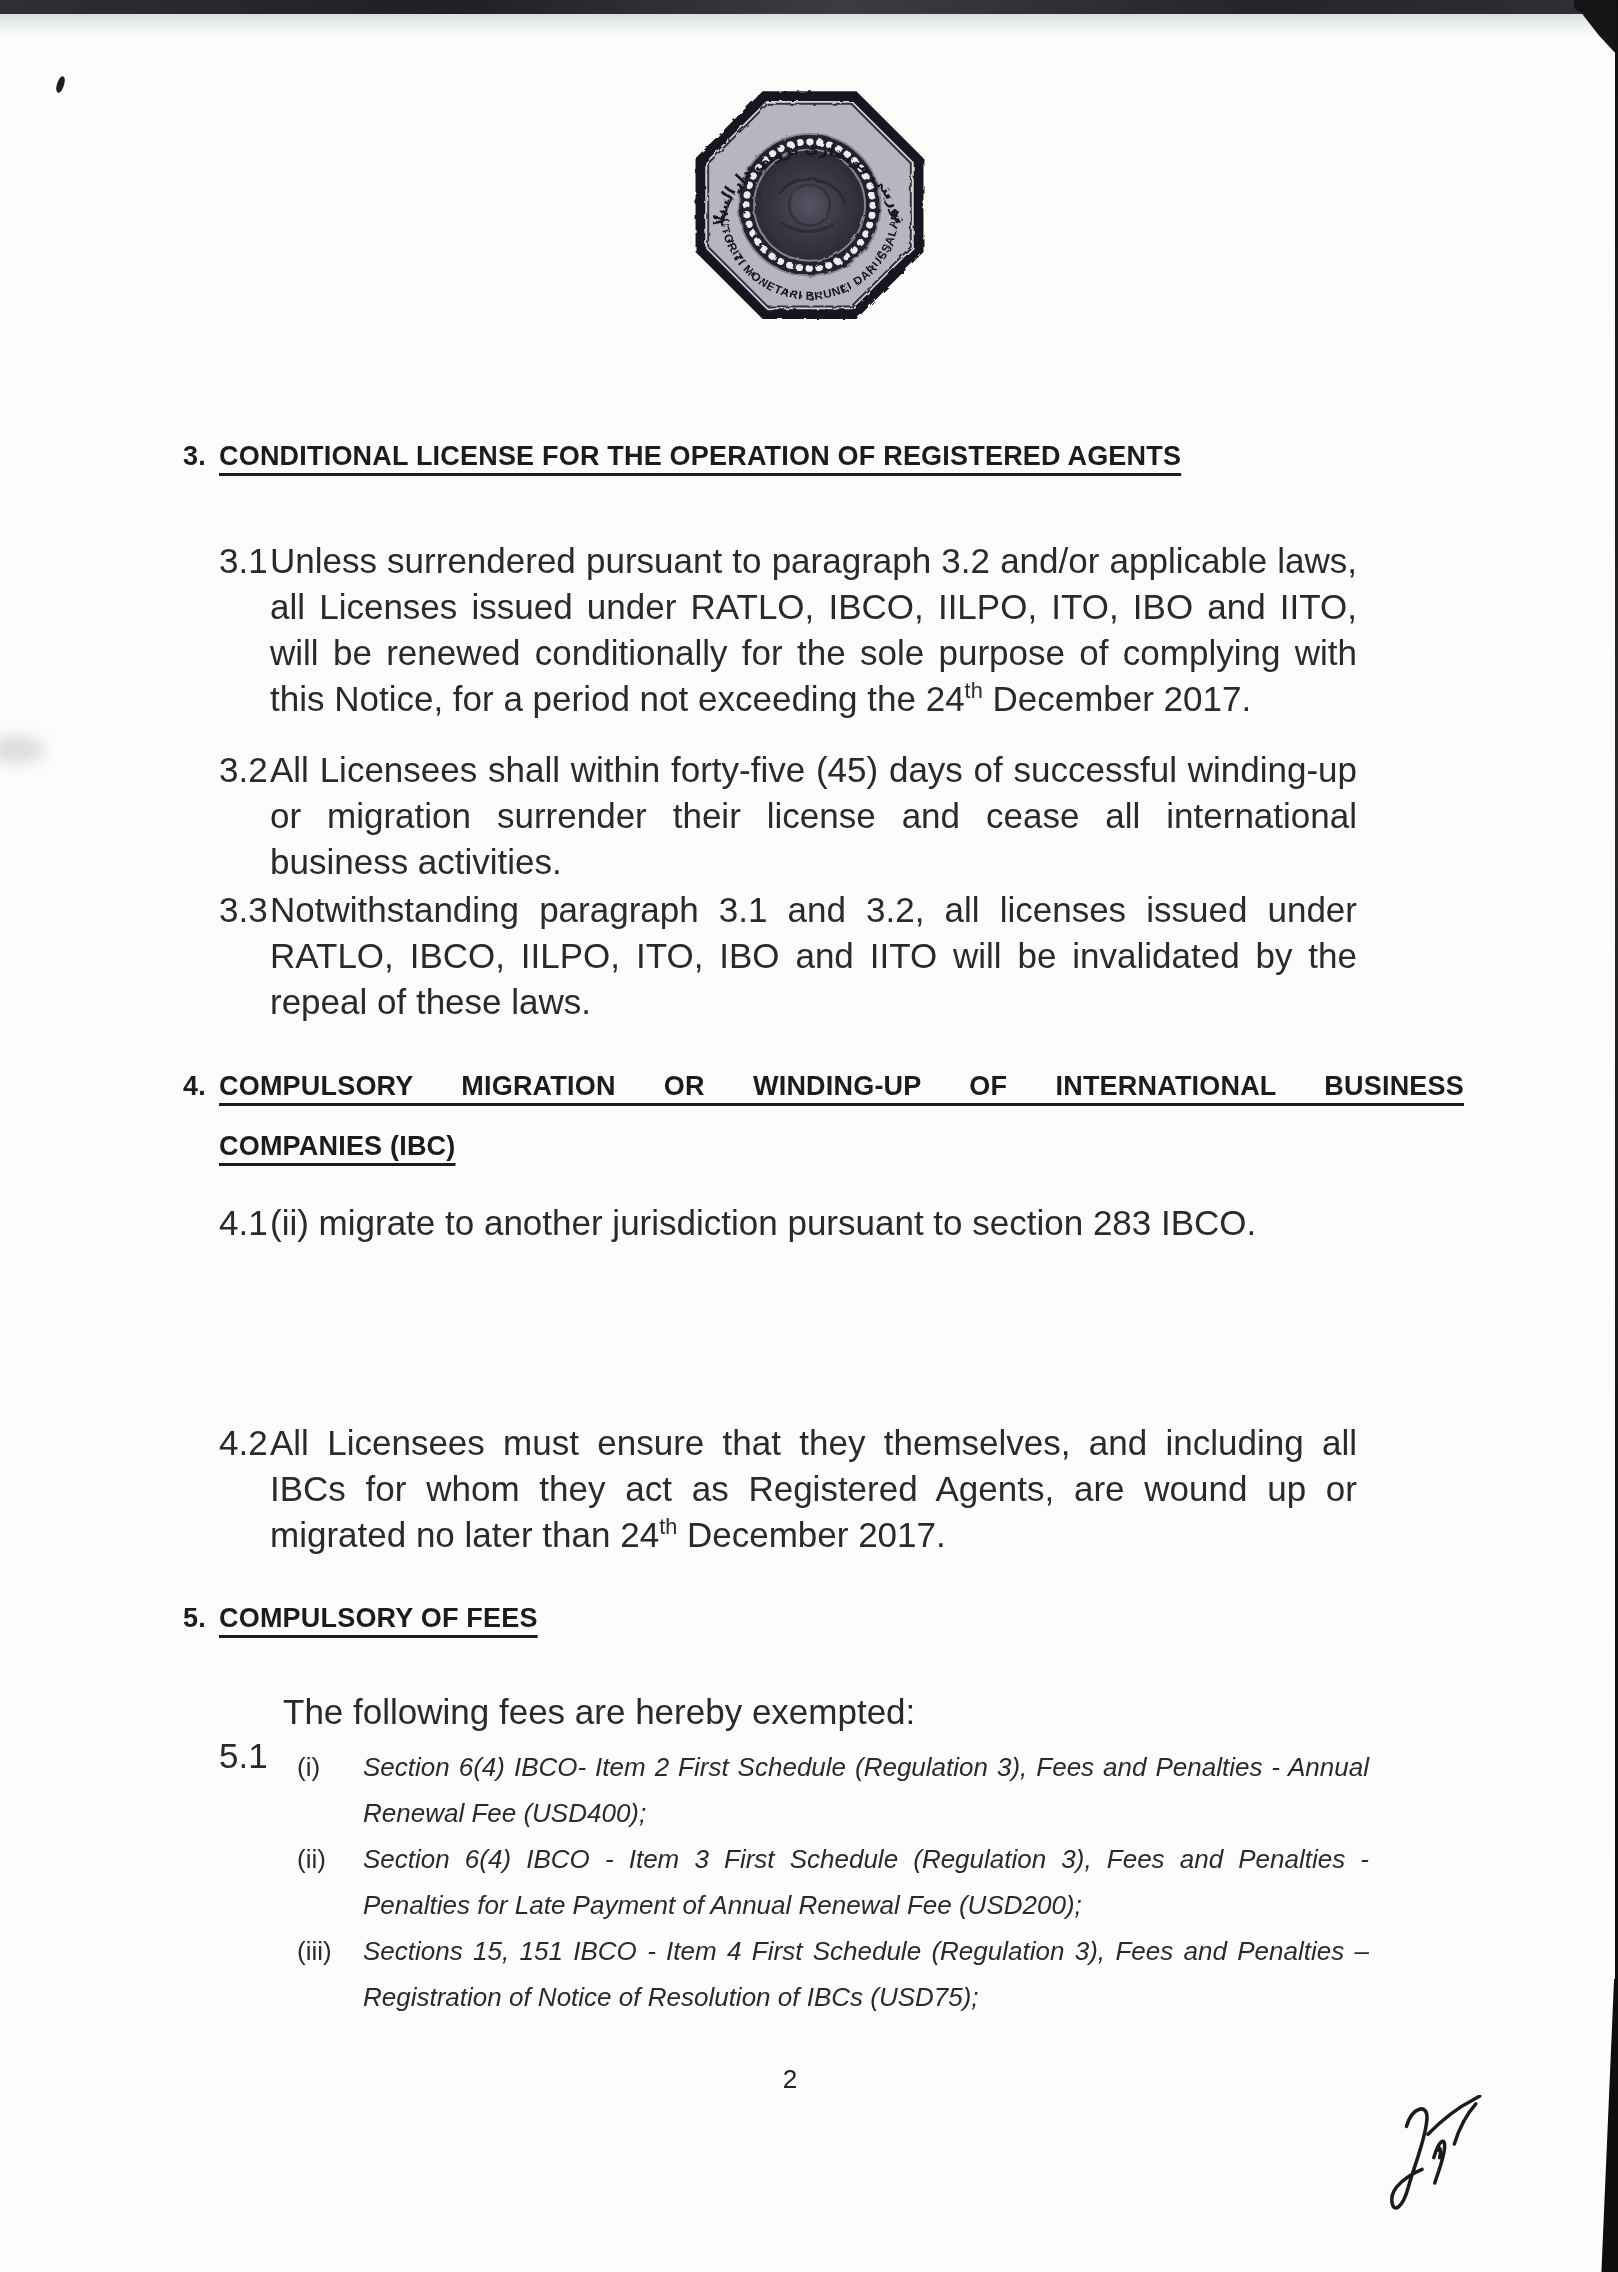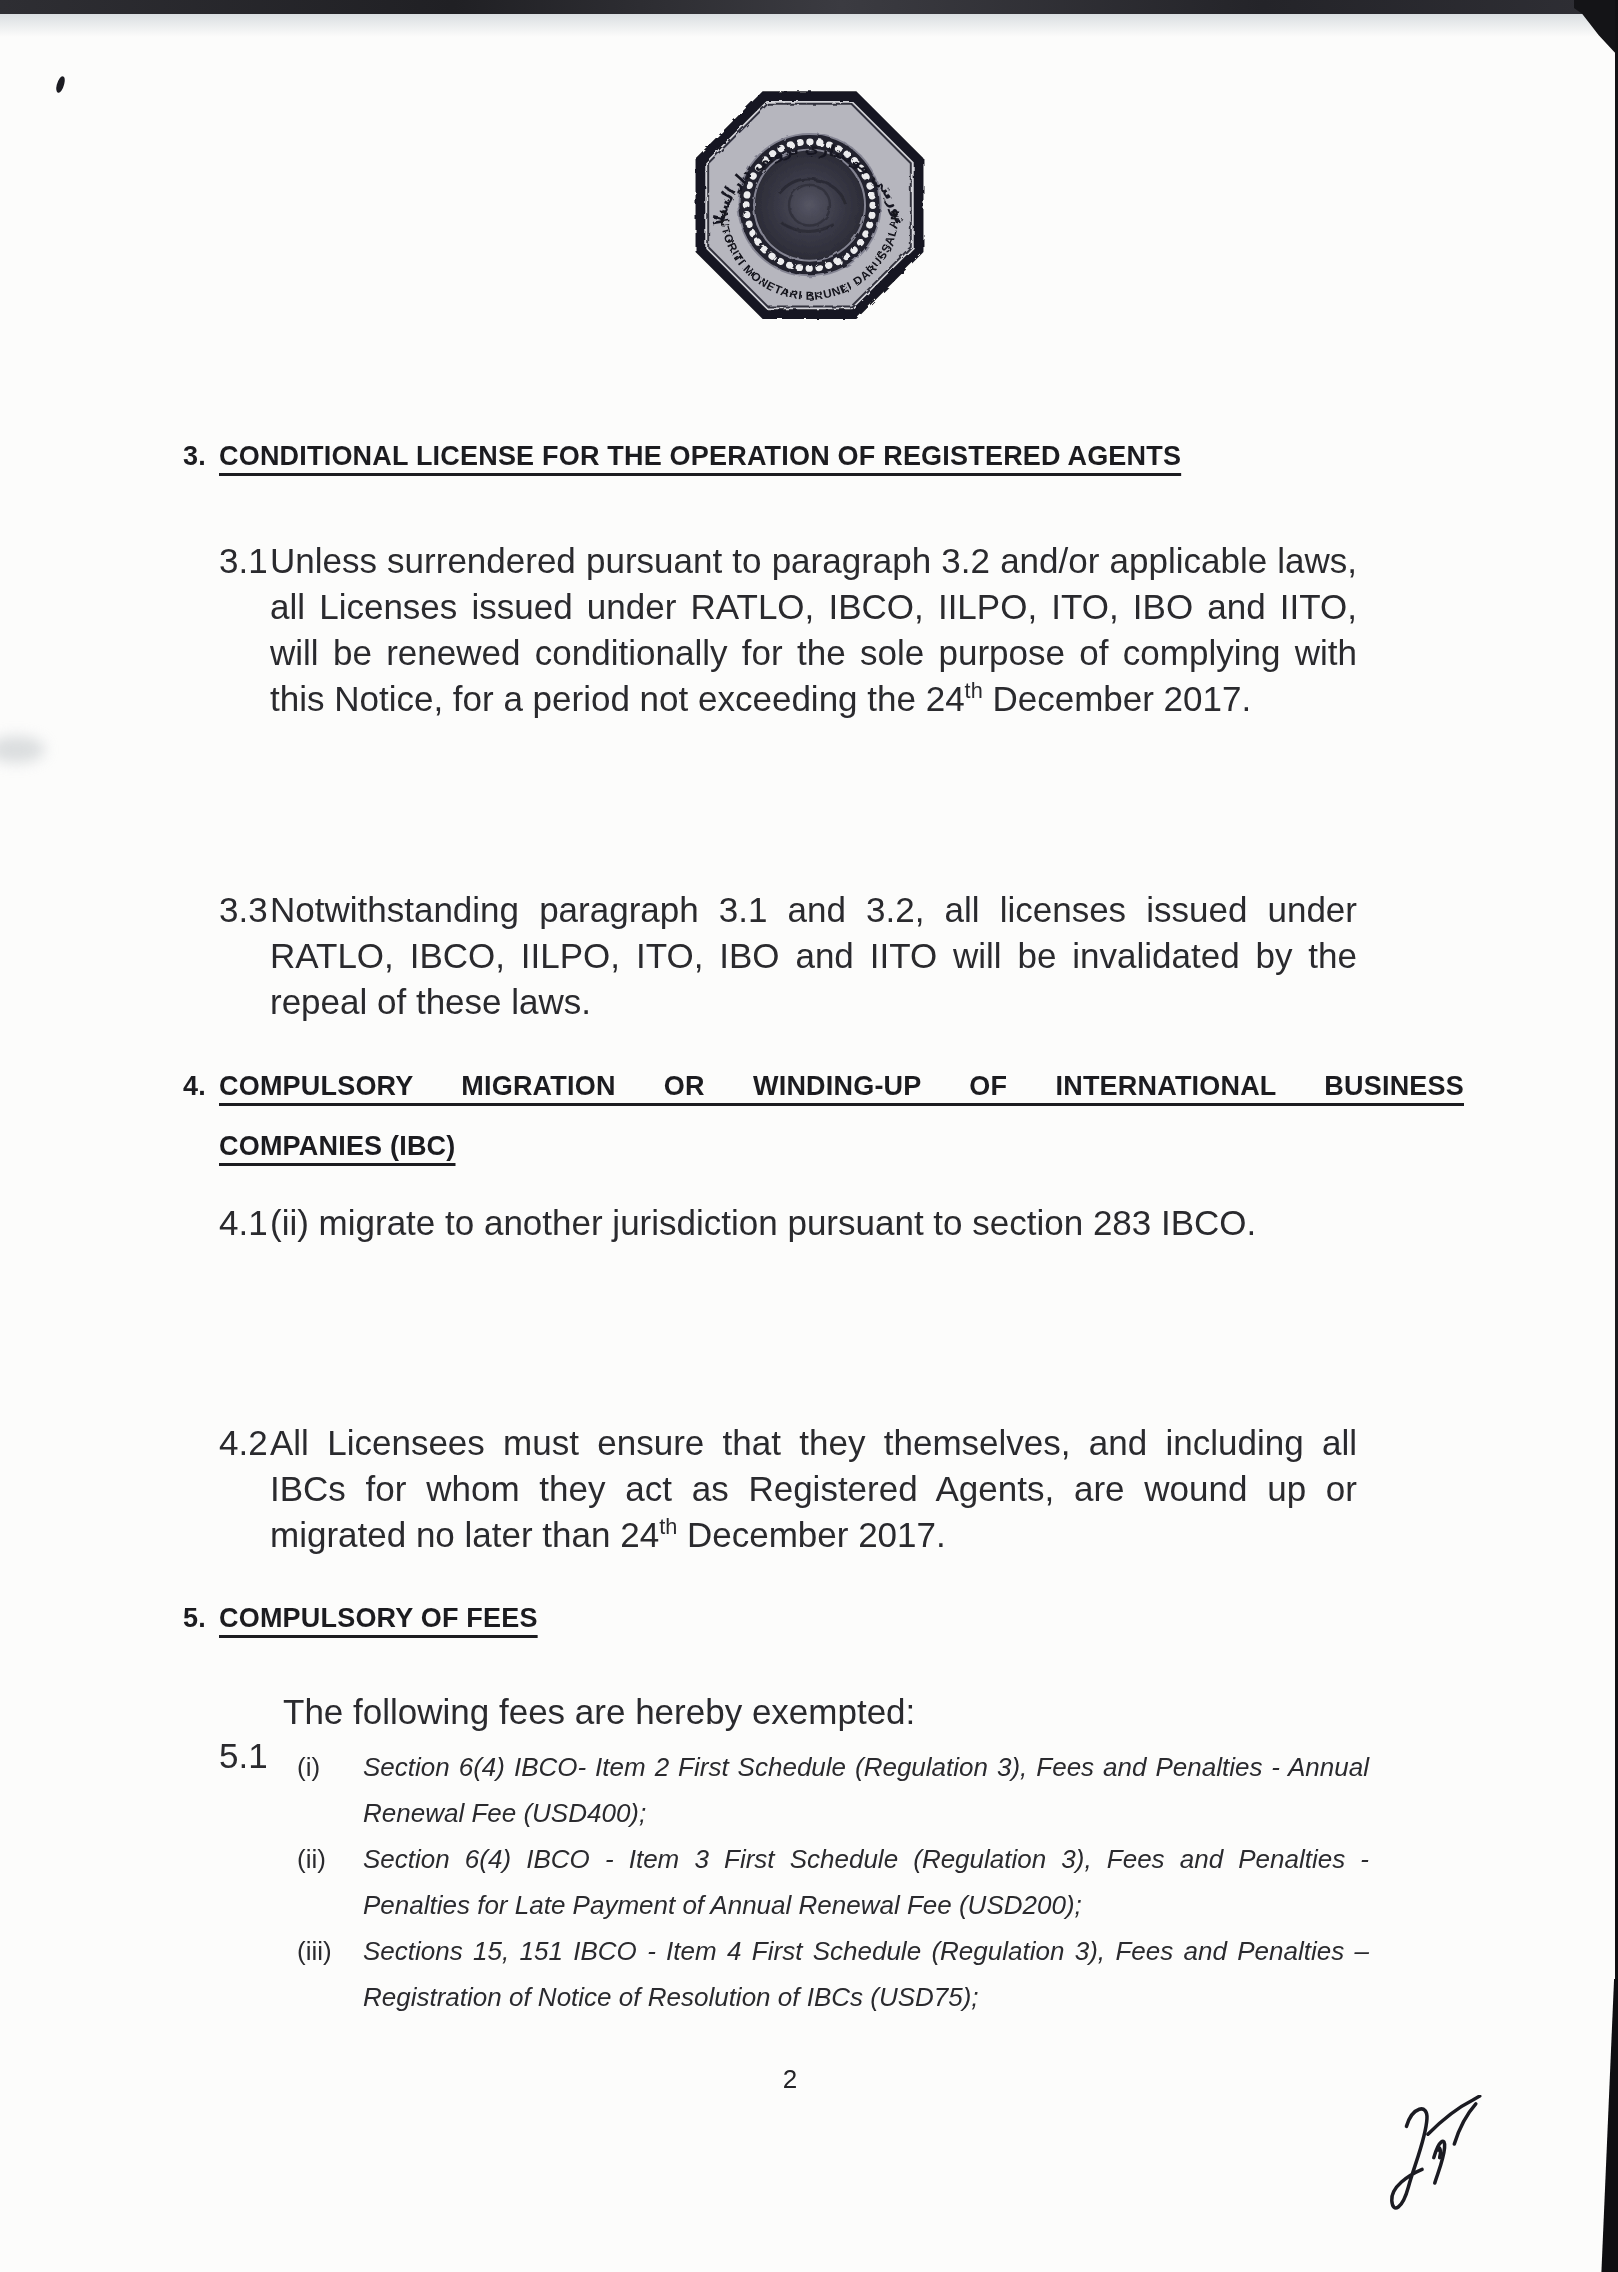--- a/index.html
+++ b/index.html
@@ -123,20 +123,24 @@
   <div class="sect" style="top:437px;">
     <span class="sect-num">3.</span>
     <span class="sect-title">CONDITIONAL LICENSE FOR THE OPERATION OF REGISTERED AGENTS</span>
   </div>
 
   <div class="para" style="top:538px;">
     <span class="para-num">3.1</span>
     <span class="para-body"><span>Unless surrendered pursuant to paragraph 3.2 and/or applicable laws, all Licenses issued under RATLO, IBCO, IILPO, ITO, IBO and IITO, will be renewed conditionally for the sole purpose of complying with this Notice, for a period not exceeding the 24</span><sup class="sup">th</sup><span> December 2017.</span></span>
   </div>
 
+  <div class="para" style="top:747px;">
+    <span class="para-num">3.2</span>
+    <span class="para-body">All Licensees shall within forty-five (45) days of successful winding-up or migration surrender their license and cease all international business activities.</span>
+  </div>
 
   <div class="para" style="top:887px;">
     <span class="para-num">3.3</span>
     <span class="para-body">Notwithstanding paragraph 3.1 and 3.2, all licenses issued under RATLO, IBCO, IILPO, ITO, IBO and IITO will be invalidated by the repeal of these laws.</span>
   </div>
 
   <div class="sect" style="top:1067px;">
     <span class="sect-num">4.</span>
     <span class="h4-lines">
       <div class="h4-line1">COMPULSORY MIGRATION OR WINDING-UP OF INTERNATIONAL BUSINESS</div>

